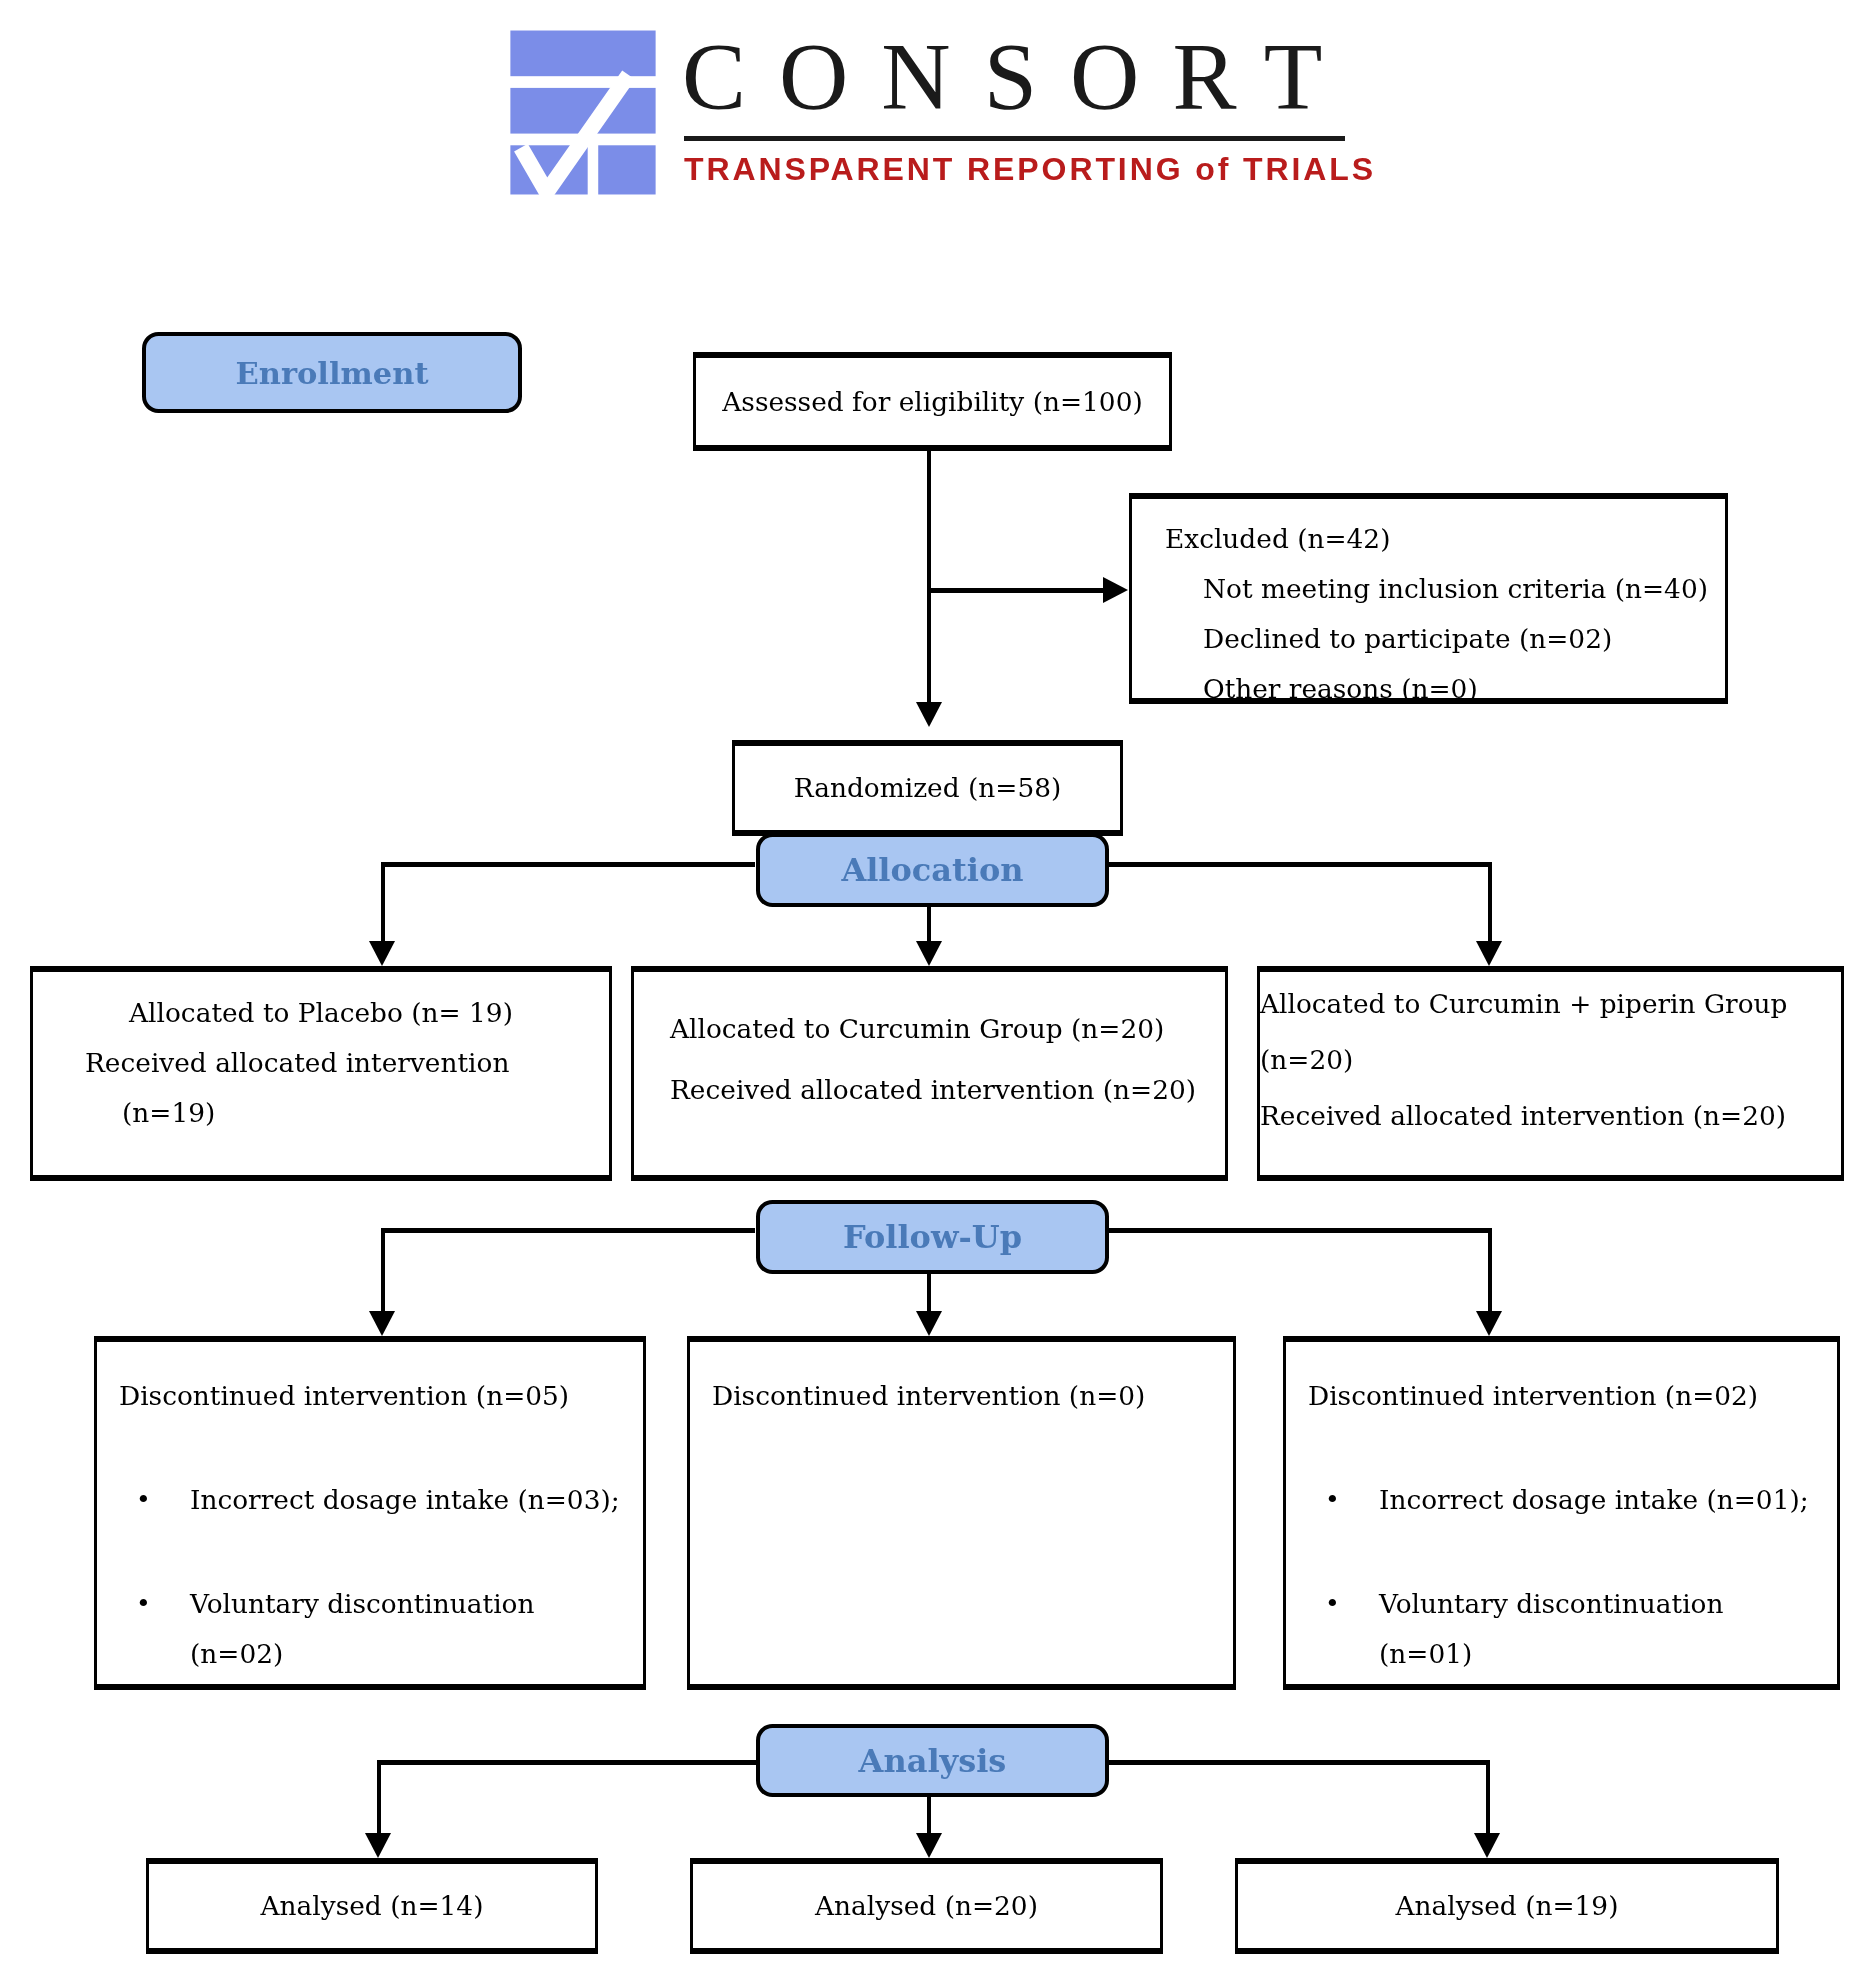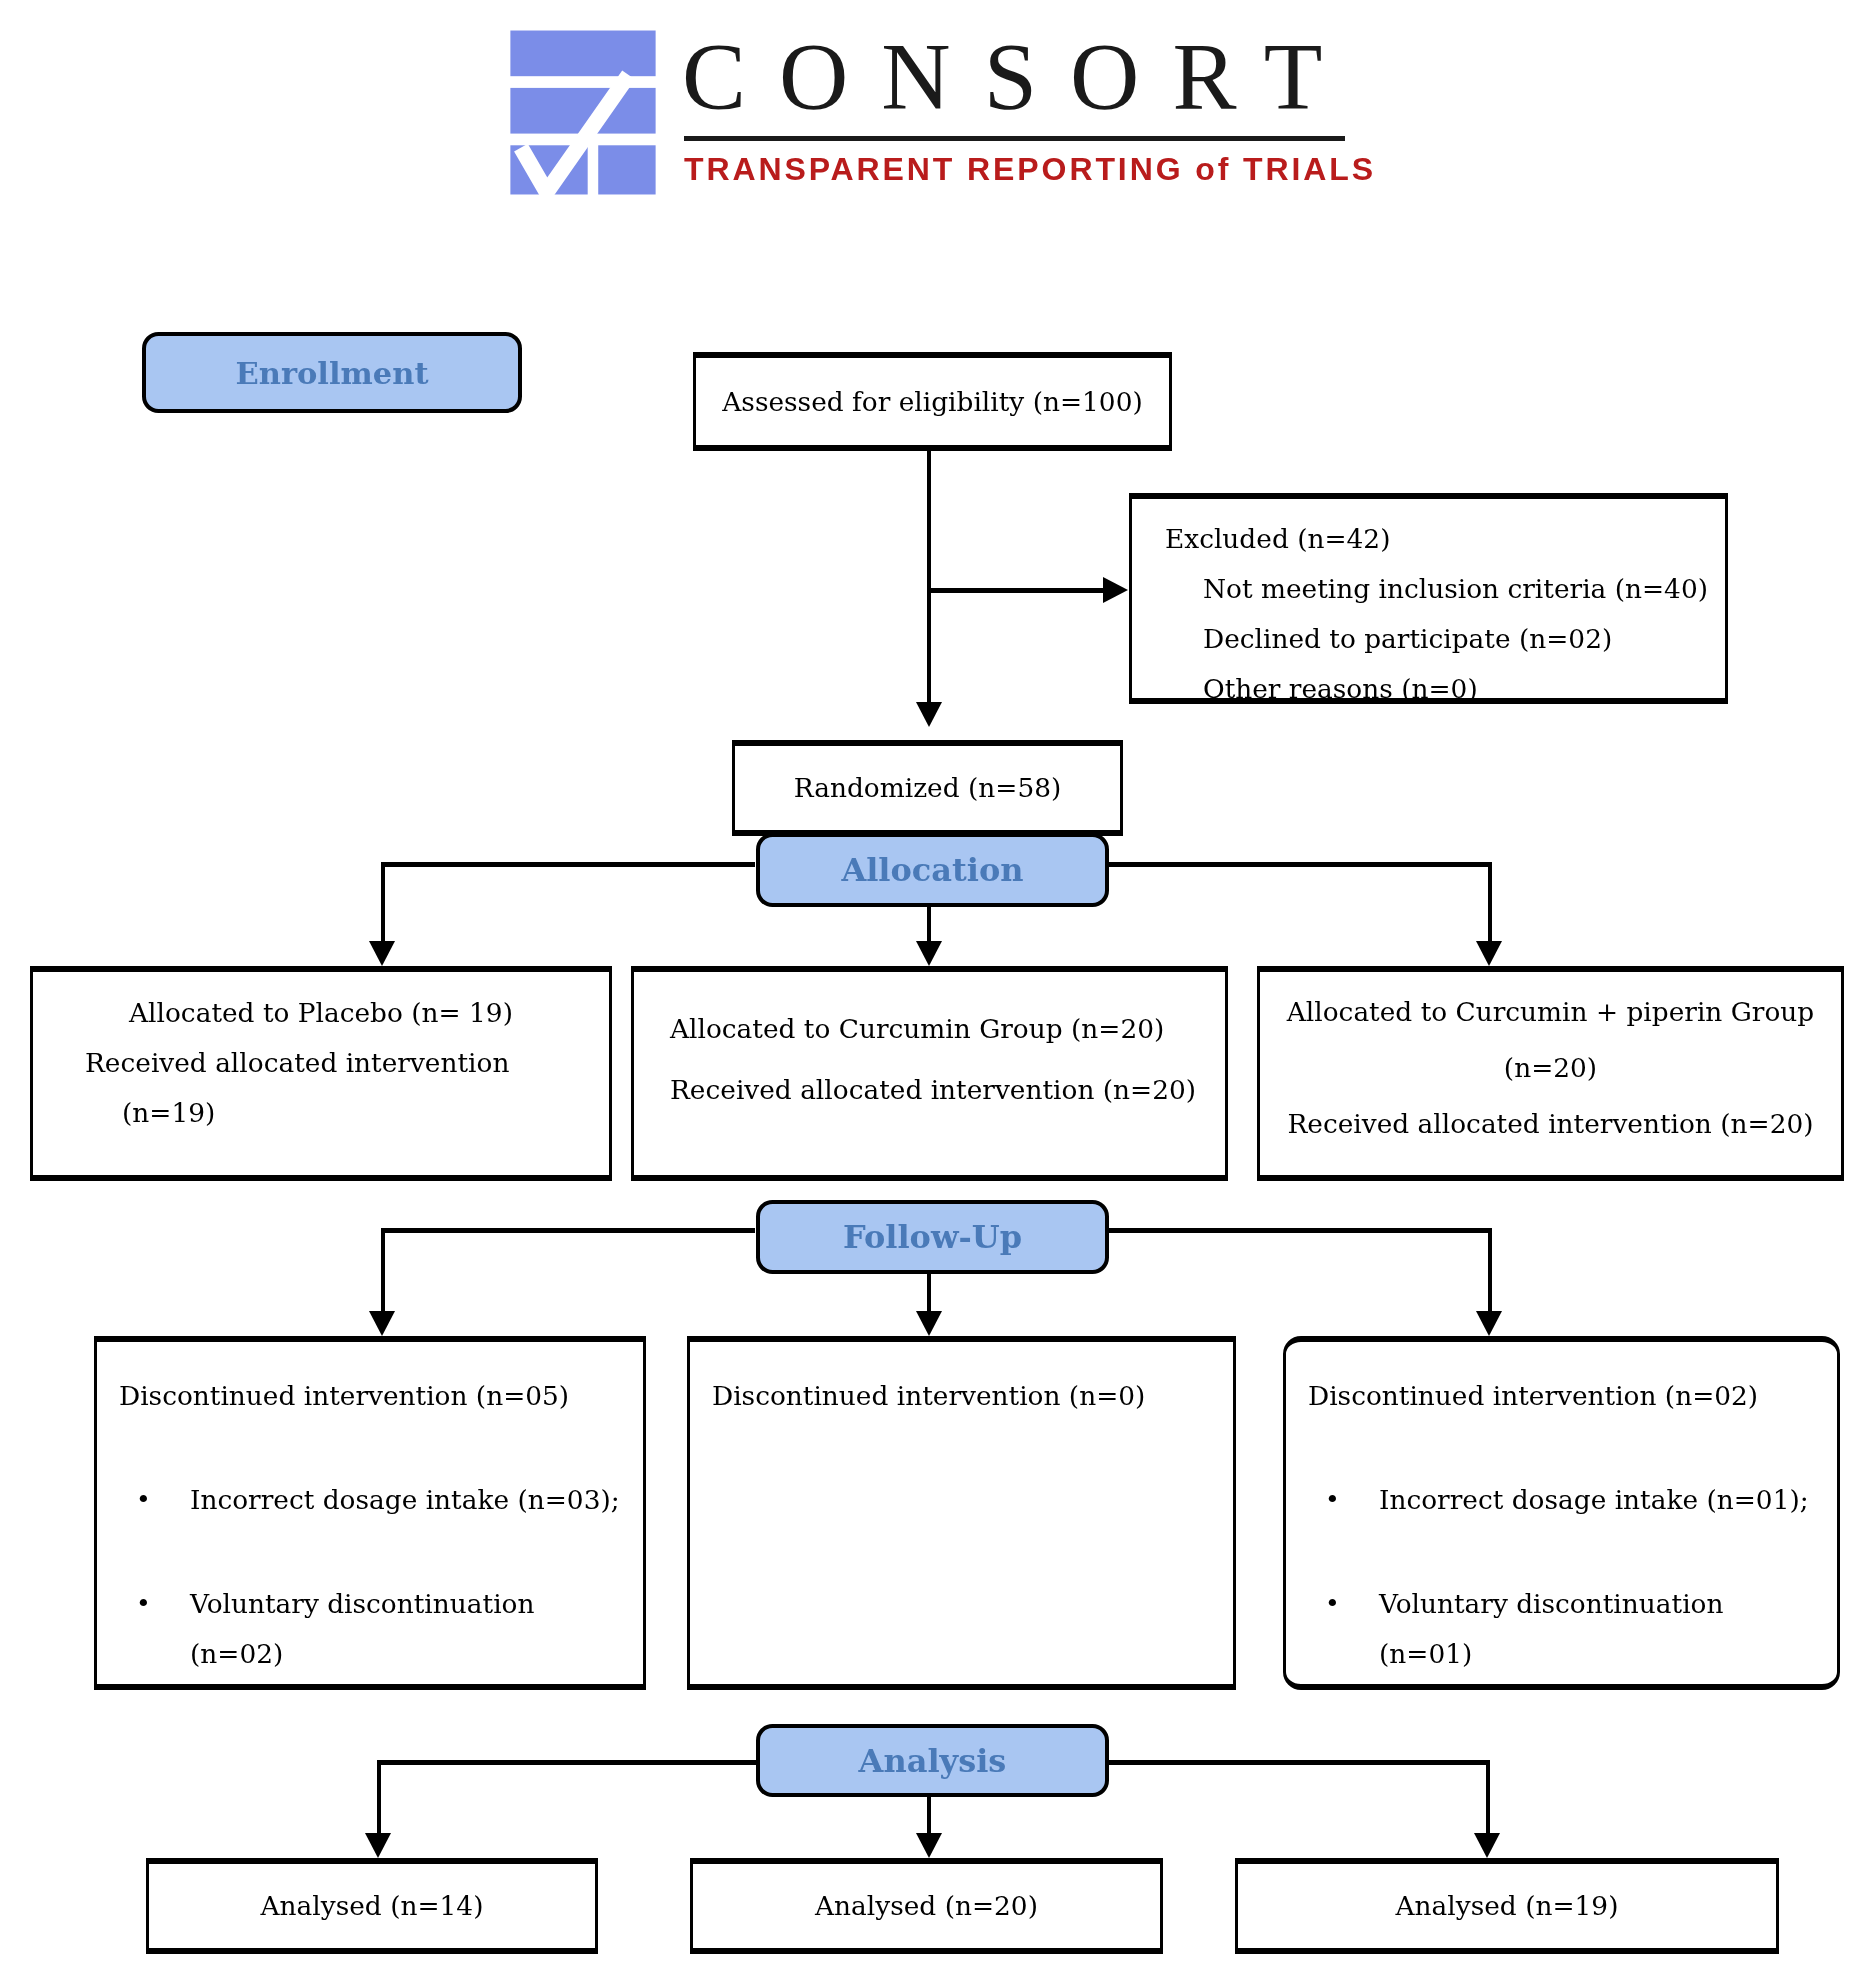--- a/index.html
+++ b/index.html
@@ -46,25 +46,25 @@
   .box-assessed {left:693px;top:352px; width:479px;height:99px;}
   .box-excluded {left:1129px;top:493px; width:599px;height:211px;padding:15.3px 14px 0 33px;}
   .box-excluded .sub{padding-left:38px;}
   .box-randomized{left:732px;top:727px;width:391px;height:96px;margin-top:13px;}
   .box-alloc{top:966px;height:215px;}
   .box-alloc-left {left:30px;  width:582px; padding-top:16px;}
   .box-alloc-left .l1{text-align:center;}
   .box-alloc-left .l2{padding-left:52px;}
   .box-alloc-left .l3{padding-left:89px;}
   .box-alloc-mid  {left:631px;width:597px;padding:26px 5.9px 0 36px;line-height:61px;}
-  .box-alloc-right{left:1257px;width:587px;padding-top:12px;text-align:center;line-height:56px;}
+  .box-alloc-right{left:1257px;width:587px;padding-top:4px;line-height:56px;}
   .box-fu{top:1336px;height:354px;margin-left:28px;}
   .box-fu-left {left:66px; width:552px;}
   .box-fu-mid  {left:659px;width:549px;}
-  .box-fu-right{left:1255px;width:557px;border-radius:18px;}
+  .box-fu-right{left:1255px;width:557px;}
   .fu-title{margin:29px 0 0 22px;}
   .bullet-row{display:flex;margin:54px 0 0 39px;}
   .bullet-dot{width:54px;font-size:25px;line-height:50px;}
   .bullet-cont{margin-left:93px;}
   .box-ana{top:1858px;height:96px;}
   .box-ana-left {left:146px; width:452px;}
   .box-ana-mid  {left:690px;width:473px;}
   .box-ana-right{left:1235px;width:544px;}
   
   .hline{position:absolute;height:5.3px;background:#000;}

